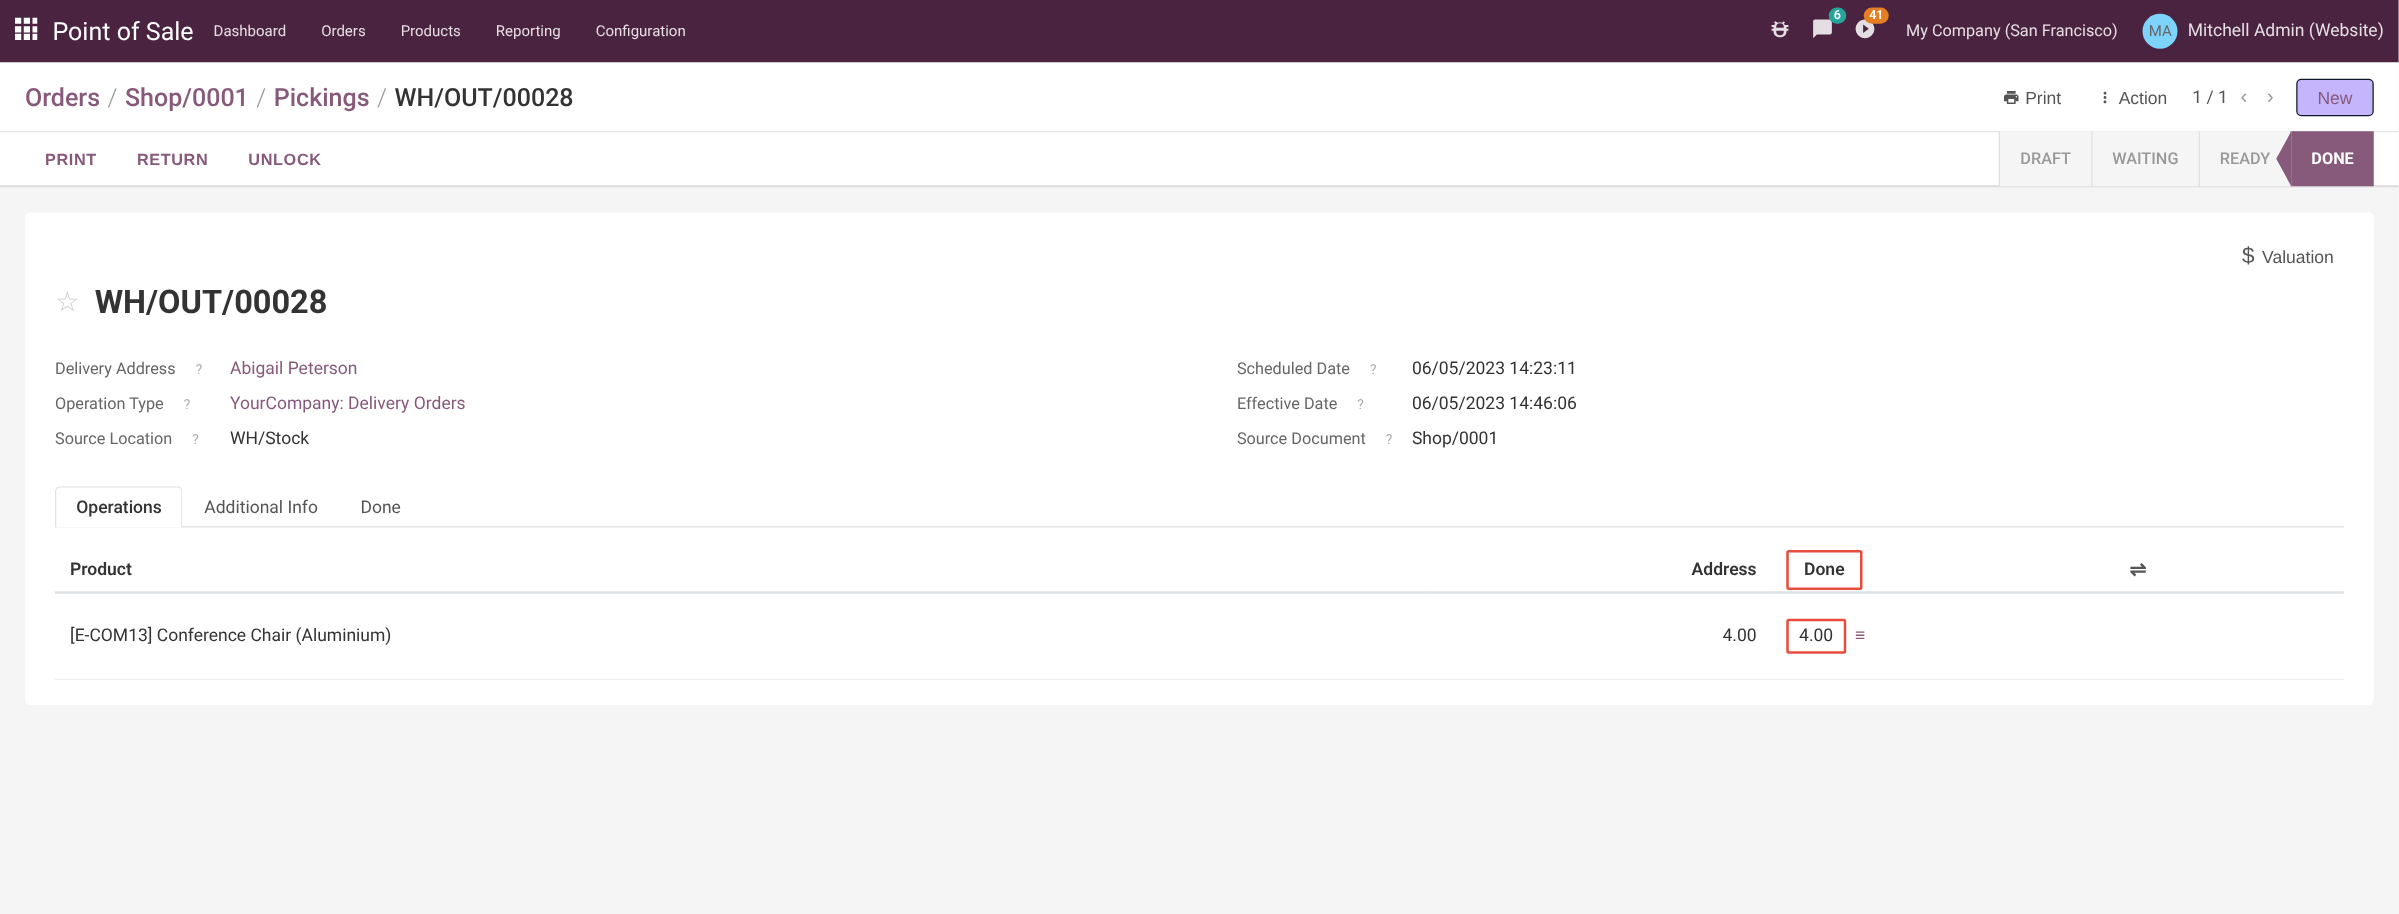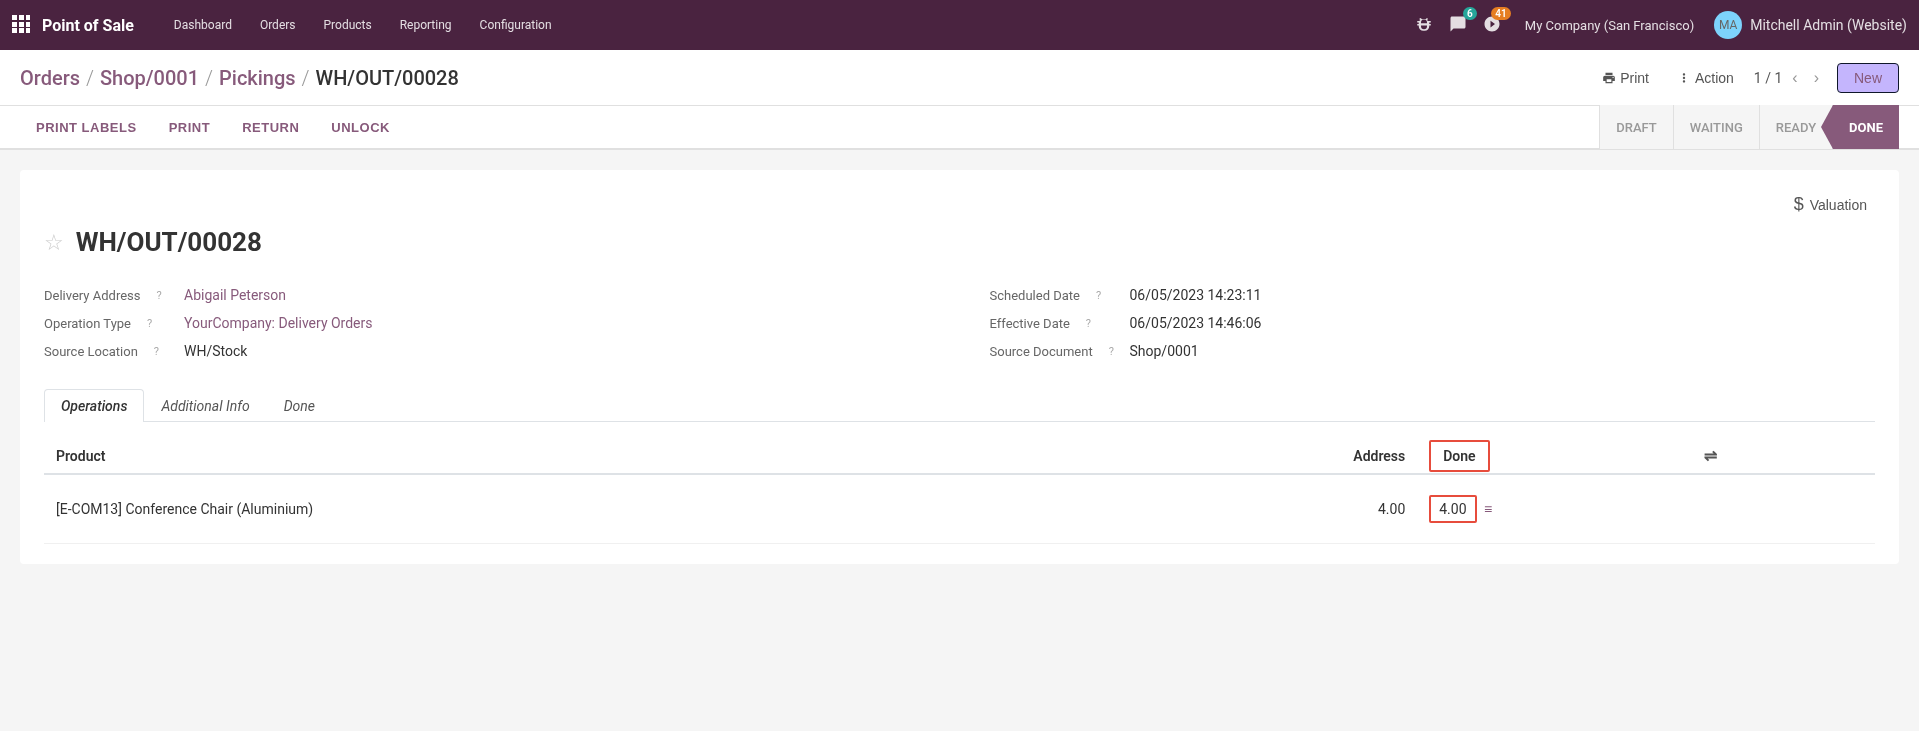--- a/index.html
+++ b/index.html
@@ -9,21 +9,21 @@
     .top-nav {
       background: #4a2340;
       color: white;
       display: flex;
       align-items: center;
       padding: 0 12px;
       height: 50px;
       gap: 4px;
     }
     .top-nav .grid-icon { margin-right: 8px; cursor: pointer; }
-    .top-nav .app-name { font-weight: 700; font-size: 16px; margin-right: 24px; }
+    .top-nav .app-name { font-weight: 400; font-size: 20px; margin-right: 0; }
     .top-nav .nav-item { color: rgba(255,255,255,0.85); padding: 0 12px; height: 50px; display: flex; align-items: center; cursor: pointer; font-size: 12px; }
     .top-nav .spacer { flex: 1; }
     .top-nav .nav-icons { display: flex; align-items: center; gap: 8px; }
     .top-nav .icon-btn { position: relative; cursor: pointer; color: rgba(255,255,255,0.85); padding: 4px; }
     .top-nav .badge {
       position: absolute; top: -4px; right: -6px;
       background: #26a69a; color: white; border-radius: 10px;
       font-size: 10px; padding: 1px 4px; font-weight: 600;
     }
     .top-nav .badge-orange { background: #e67e22; }
@@ -122,21 +122,20 @@
     .form-label .help { color: #aaa; font-size: 11px; cursor: help; }
     .form-value { color: #875a7b; font-size: 14px; cursor: pointer; }
     .form-value.plain { color: #333; }
 
     
     .tabs-bar { display: flex; border-bottom: 1px solid #dee2e6; margin-bottom: 16px; }
     .tab {
       padding: 8px 16px; cursor: pointer; font-size: 14px; color: #555;
       border: 1px solid transparent; border-bottom: none; margin-bottom: -1px;
       border-radius: 4px 4px 0 0;
-      font-style: italic;
     }
     .tab.active { border-color: #dee2e6; background: white; color: #333; font-weight: 500; }
 
     
     .data-table { width: 100%; border-collapse: collapse; }
     .data-table th {
       text-align: left; padding: 8px 12px; font-weight: 600; font-size: 14px;
       border-bottom: 2px solid #dee2e6; color: #333;
     }
     .data-table td { padding: 20px 12px; border-bottom: 1px solid #f0f0f0; font-size: 14px; }
@@ -232,21 +231,20 @@
     <div class="pagination">
       <span>1 / 1</span>
       <button class="pg-btn">‹</button>
       <button class="pg-btn">›</button>
     </div>
     <button class="new-btn">New</button>
   </div>
 </div>
 
 <div class="action-toolbar">
-  <button class="tool-btn">PRINT LABELS</button>
   <button class="tool-btn">PRINT</button>
   <button class="tool-btn">RETURN</button>
   <button class="tool-btn">UNLOCK</button>
   <div class="toolbar-right">
     <div class="status-bar">
       <div class="status-step">
         <span>DRAFT</span>
       </div>
       <div class="status-step">
         <span>WAITING</span>

